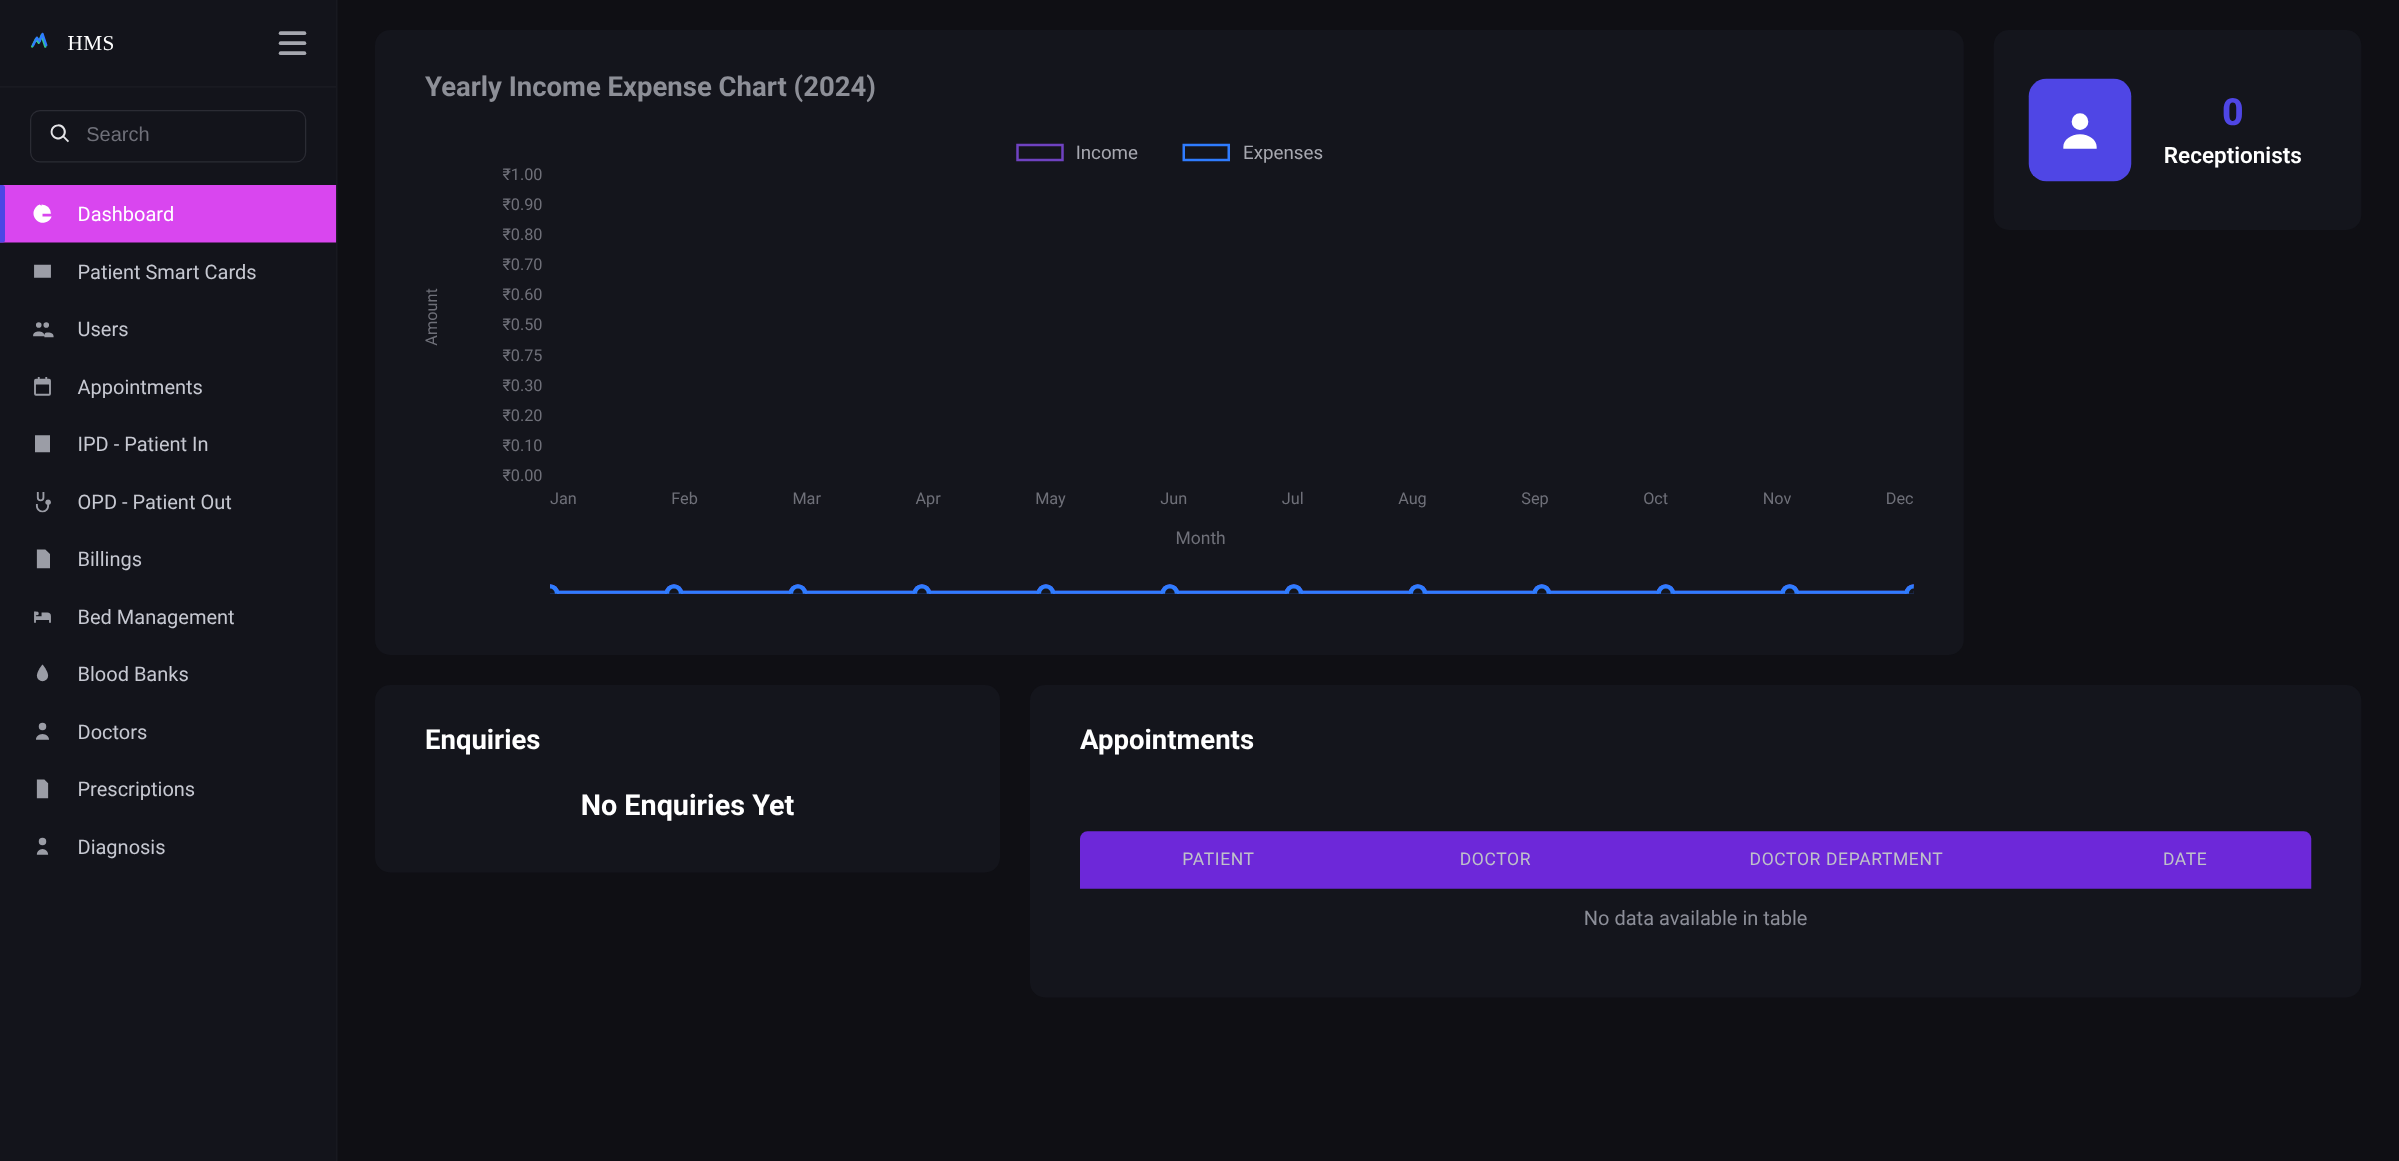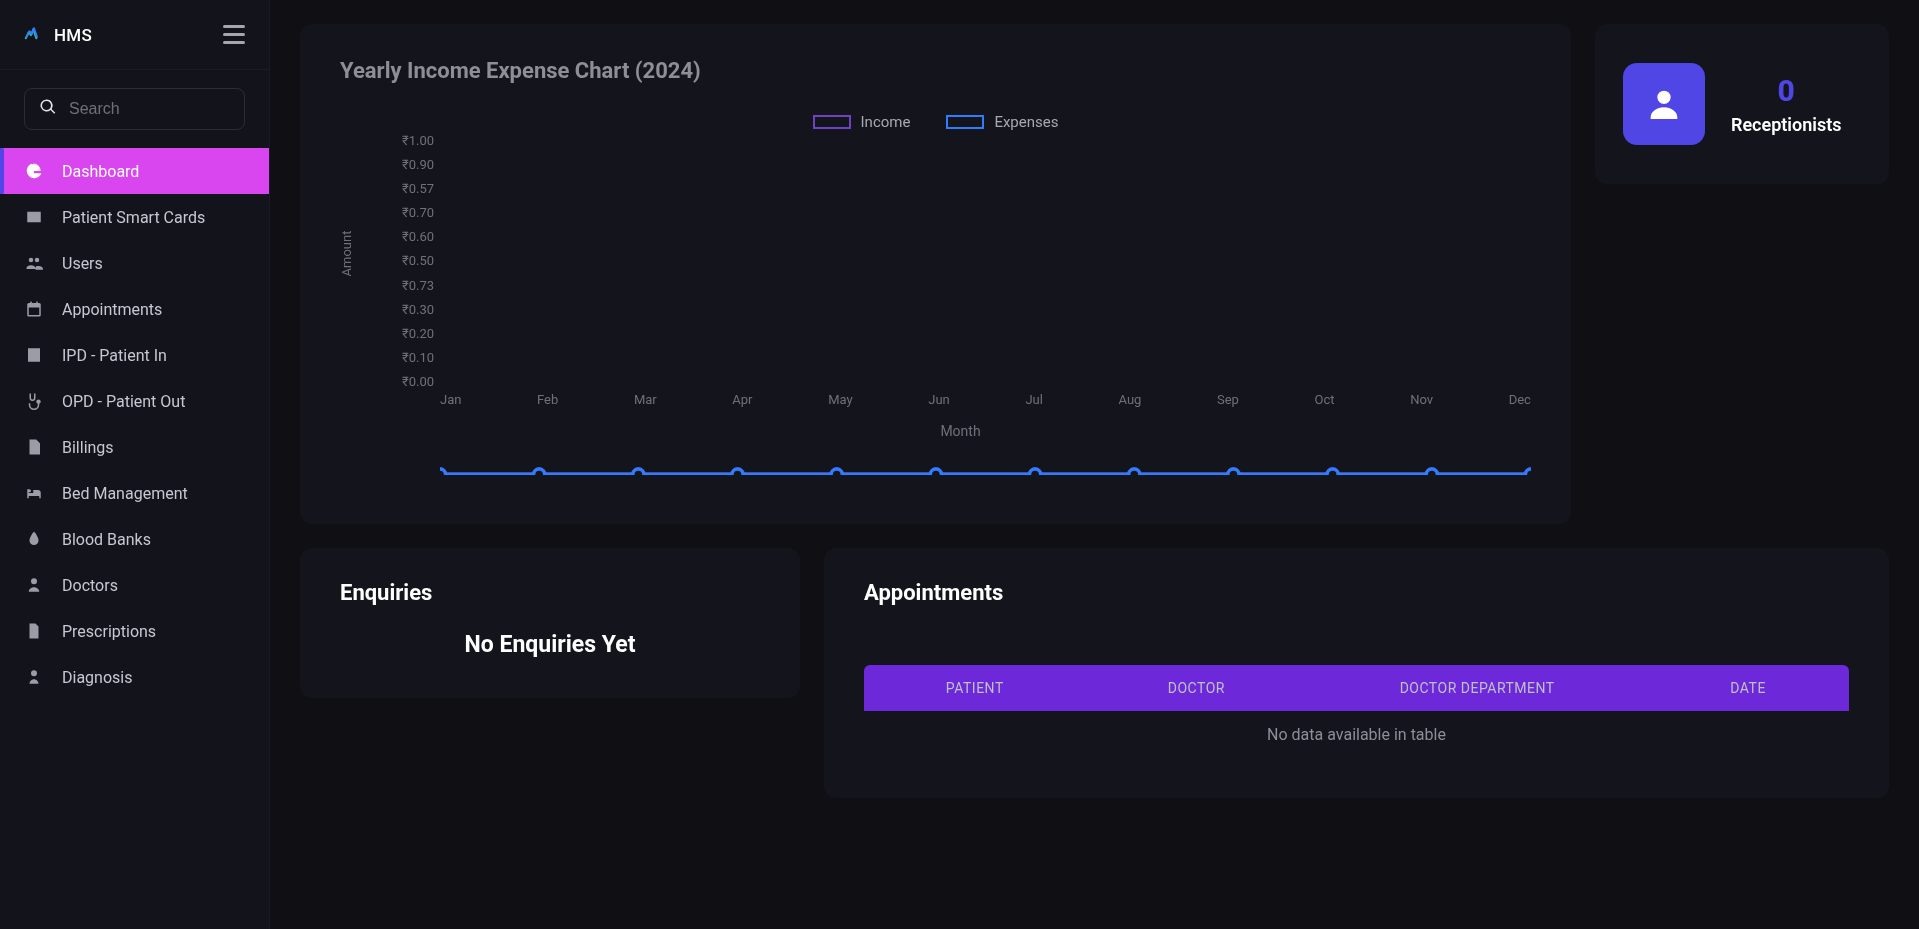--- a/index.html
+++ b/index.html
@@ -17,21 +17,21 @@
     --border:#2b2c34;
     --shadow: 0 0 0 rgba(0,0,0,0);
   }
   *{box-sizing:border-box;}
   html,body{margin:0;padding:0;height:100%;font-family:"Segoe UI",Roboto,"Helvetica Neue",Arial,sans-serif;background:var(--bg);color:var(--text);overflow:hidden;}
 
   .layout{display:flex;height:929px;width:1919px;overflow:hidden;background:var(--bg);}
 
   
   .sidebar{width:270px;background:var(--sidebar);display:flex;flex-direction:column;border-right:1px solid rgba(255,255,255,0.03);}
-  .brand-row{height:70px;display:flex;align-items:center;padding:0 24px 0 22px;border-bottom:1px solid rgba(255,255,255,0.04);justify-content:space-between;}
+  .brand-row{height:70px;display:flex;align-items:center;padding:0 24px 0 22px;border-bottom:1px solid rgba(255,255,255,0.04);justify-content:space-between;font-family:Liberation Serif, serif;}
   .brand{display:flex;align-items:center;gap:14px;}
   .brand-name{font-size:17px;color:#fff;font-weight:500;letter-spacing:.3px;}
   .hamburger{display:flex;flex-direction:column;gap:5px;cursor:pointer;}
   .hamburger span{display:block;width:22px;height:3px;background:#a5a7af;border-radius:2px;}
 
   .search-wrap{padding:18px 24px 12px;}
   .search-box{display:flex;align-items:center;gap:10px;height:42px;border:1px solid var(--border);border-radius:8px;padding:0 14px;background:transparent;}
   .search-box input{flex:1;background:transparent;border:none;outline:none;color:var(--muted);font-size:16px;}
   .search-box input::placeholder{color:var(--muted2);}
 
@@ -259,25 +259,25 @@
             <span class="legend-swatch swatch-expense"></span>
             <span>Expenses</span>
           </div>
         </div>
 
         <div class="chart-area">
           <div class="y-axis-label">Amount</div>
           <div class="y-ticks">
             <div class="y-tick">₹1.00</div>
             <div class="y-tick">₹0.90</div>
-            <div class="y-tick">₹0.57</div>
+            <div class="y-tick">₹0.80</div>
             <div class="y-tick">₹0.70</div>
             <div class="y-tick">₹0.60</div>
             <div class="y-tick">₹0.50</div>
-            <div class="y-tick">₹0.73</div>
+            <div class="y-tick">₹0.75</div>
             <div class="y-tick">₹0.30</div>
             <div class="y-tick">₹0.20</div>
             <div class="y-tick">₹0.10</div>
             <div class="y-tick">₹0.00</div>
           </div>
           <svg class="plot" id="chart-plot" preserveAspectRatio="none" viewBox="0 0 780 240">
               <path d="M0 240 L70.9090909090909 240 L141.8181818181818 240 L212.72727272727272 240 L283.6363636363636 240 L354.54545454545456 240 L425.45454545454544 240 L496.3636363636364 240 L567.2727272727273 240 L638.1818181818182 240 L709.0909090909091 240 L780 240 " fill="none" stroke="#6f42c1" stroke-width="3"></path>
               <circle cx="0" cy="240" r="4" fill="#14151c" stroke="#6f42c1" stroke-width="2.5"></circle>
               <circle cx="70.9090909090909" cy="240" r="4" fill="#14151c" stroke="#6f42c1" stroke-width="2.5"></circle>
               <circle cx="141.8181818181818" cy="240" r="4" fill="#14151c" stroke="#6f42c1" stroke-width="2.5"></circle>

